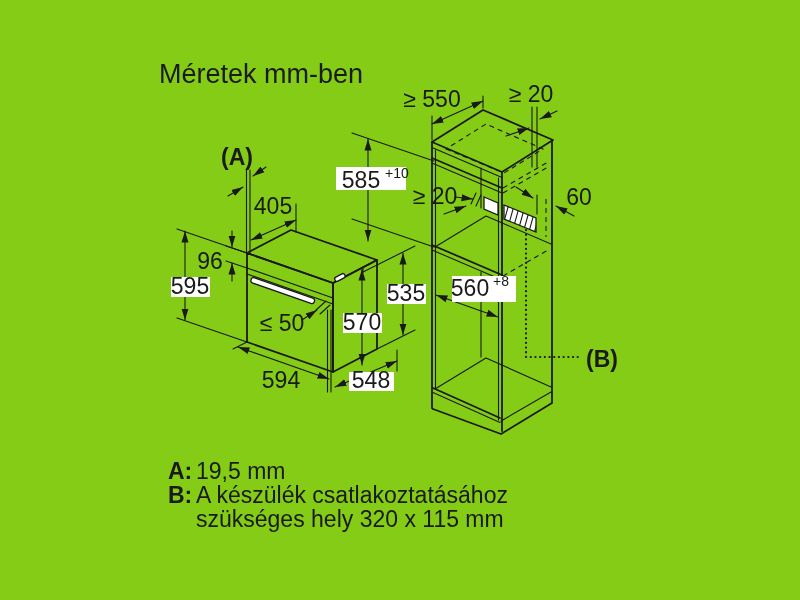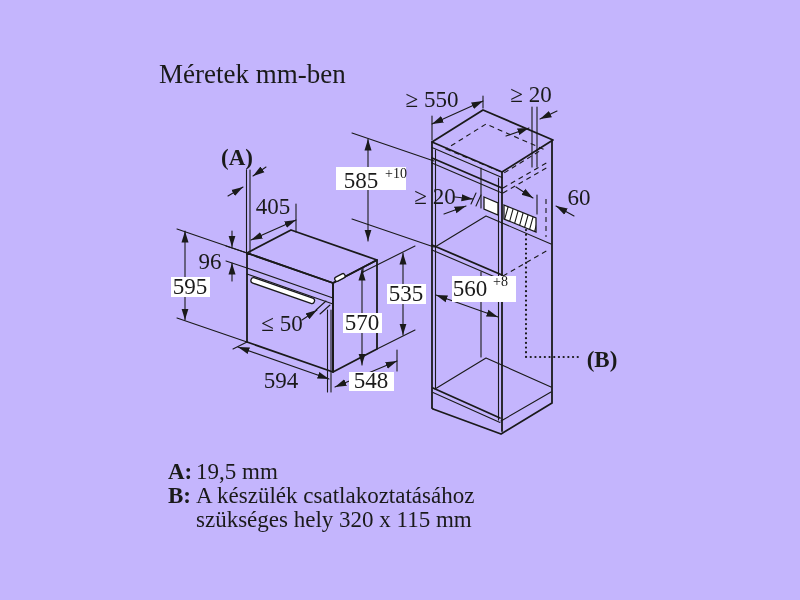--- a/index.html
+++ b/index.html
@@ -1,17 +1,17 @@
 <!DOCTYPE html>
 <html><head>
 <meta charset="utf-8">
 <style>
   html,body{margin:0;padding:0;background:#fff;}
-  .stage{position:relative;width:800px;height:600px;background:#c4b5fd;overflow:hidden;
-         font-family:Liberation Serif, serif;}
+  .stage{position:relative;width:800px;height:600px;background:#84cc16;overflow:hidden;
+         font-family:Liberation Sans, sans-serif;}
   svg{position:absolute;left:0;top:0;}
   .ol{stroke:#1a1a1a;stroke-width:1.8;fill:none;stroke-linejoin:round;stroke-linecap:round;}
   .tl{stroke:#1a1a1a;stroke-width:1.1;fill:none;stroke-linecap:round;}
   .hd{stroke:#1a1a1a;stroke-width:1.1;fill:none;stroke-dasharray:5 4;}
   .dt{stroke:#1a1a1a;stroke-width:2.2;fill:none;stroke-dasharray:0.1 4.6;stroke-linecap:round;}
   .wf{fill:#ffffff;stroke:#1a1a1a;stroke-width:1.3;}
   .bg{fill:#ffffff;stroke:none;}
   text{fill:#1a1a1a;}
   .dim{font-size:23px;}
   .sup{font-size:14px;}

